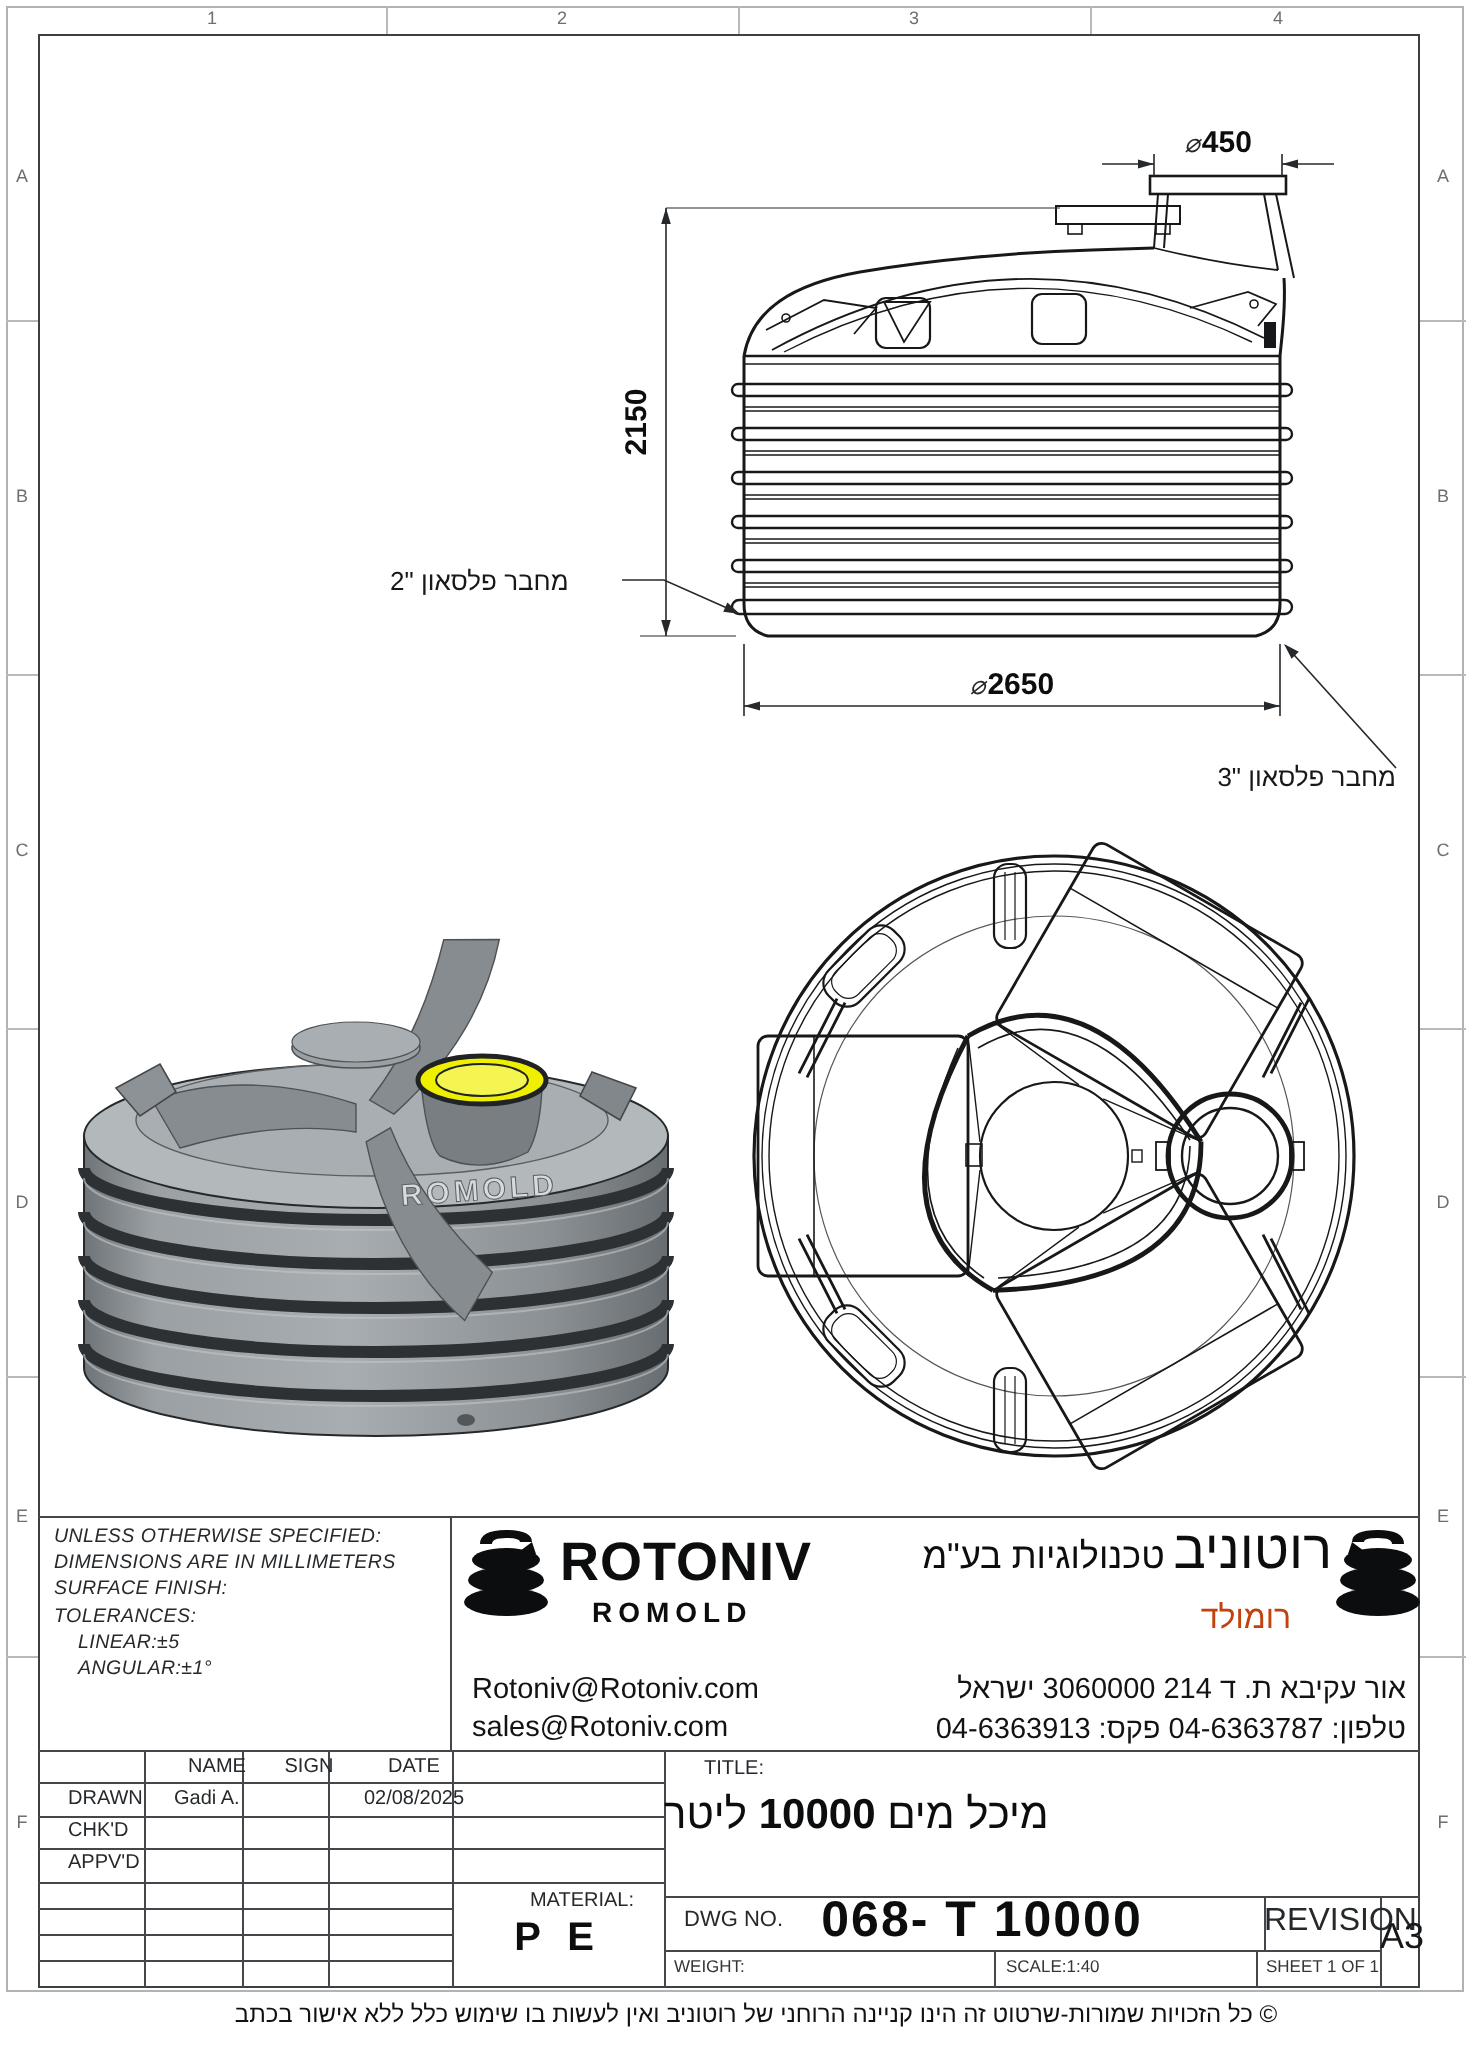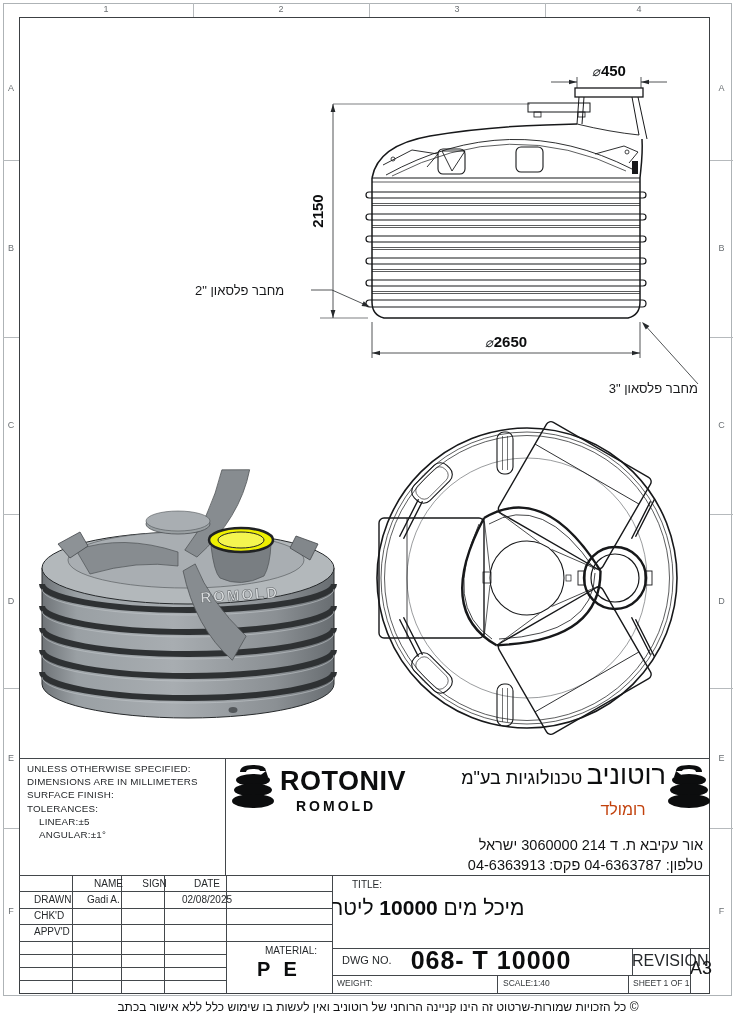--- a/index.html
+++ b/index.html
@@ -4,21 +4,21 @@
 <style>
   html,body{margin:0;padding:0;background:#e8e8e8;}
   .sheet{position:relative;width:736px;height:1024px;background:#ffffff;overflow:hidden;
          font-family:"Liberation Sans",sans-serif;color:#1a1a1a;}
   .abs{position:absolute;}
   .ln{position:absolute;background:#43474b;}
   .lnl{position:absolute;background:#b6babd;}
   .zl{position:absolute;font-size:9px;color:#6b7074;text-align:center;line-height:12px;}
   .outer{position:absolute;left:3px;top:3px;width:729px;height:993px;border:1px solid #aeb3b6;box-sizing:border-box;}
   .inner{position:absolute;left:19px;top:17px;width:691px;height:977px;border:1.4px solid #3c4043;box-sizing:border-box;}
-  .notes{position:absolute;left:27px;top:762px;font-size:9.8px;line-height:13.2px;color:#26292c;letter-spacing:.2px;}
+  .notes{position:absolute;left:27px;top:762px;font-size:9.8px;line-height:13.2px;color:#26292c;letter-spacing:.2px;font-style:italic;}
   .notes .ind{padding-left:12px;}
   .cell{position:absolute;font-size:10px;color:#26292c;margin-left:12px;}
   .ctr{text-align:center;}
   .brandlatin{position:absolute;left:280px;top:766px;font-size:27px;font-weight:bold;letter-spacing:.5px;color:#0c0d0e;}
   .brandsub{position:absolute;left:296px;top:798px;font-size:14px;font-weight:bold;letter-spacing:3px;color:#0c0d0e;}
   .hebrand{position:absolute;left:420px;top:760px;width:246px;direction:rtl;white-space:nowrap;color:#0c0d0e;}
   .hb-big{font-size:27px;font-weight:400;}
   .hb-small{font-size:18px;}
   .hebsub{position:absolute;left:578px;top:801px;width:90px;text-align:center;font-size:16px;color:#c2410c;}
   .mail{position:absolute;left:236px;top:836px;font-size:14.5px;line-height:19px;color:#121314;}
@@ -281,20 +281,24 @@
   <div class="brandlatin">ROTONIV</div>
   <div class="brandsub">ROMOLD</div>
   <div class="hebrand"><span class="hb-big">רוטוניב</span> <span class="hb-small">טכנולוגיות בע"מ</span></div>
   <div class="hebsub">רומולד</div>
   <svg class="abs" style="left:666px;top:763px;transform:scaleX(-1)" width="46" height="48" viewBox="0 0 46 48">
     <path d="M10,9 Q10,2 23,2 Q36,2 36,8 L30,8 Q30,6 23,6 Q16,6 16,9 Z M36,8 L28,14 L38,14 Z" fill="#0c0d0e"></path>
     <ellipse cx="23" cy="17" rx="17" ry="6" fill="#0c0d0e"></ellipse>
     <ellipse cx="23" cy="27" rx="19" ry="6.5" fill="#0c0d0e"></ellipse>
     <ellipse cx="23" cy="38" rx="21" ry="7" fill="#0c0d0e"></ellipse>
   </svg>
+  <div class="mail">
+    <div>Rotoniv@Rotoniv.com</div>
+    <div>sales@Rotoniv.com</div>
+  </div>
   <div class="headdr">
     <div>אור עקיבא ת. ד 214  3060000 ישראל</div>
     <div>טלפון: 04-6363787  פקס: 04-6363913</div>
   </div>
 
   <div class="cell ctr" style="left:72px;top:878px;width:49px">NAME</div>
   <div class="cell ctr" style="left:121px;top:878px;width:43px">SIGN</div>
   <div class="cell ctr" style="left:164px;top:878px;width:62px">DATE</div>
   <div class="cell" style="left:22px;top:894px">DRAWN</div>
   <div class="cell" style="left:75px;top:894px">Gadi A.</div>

